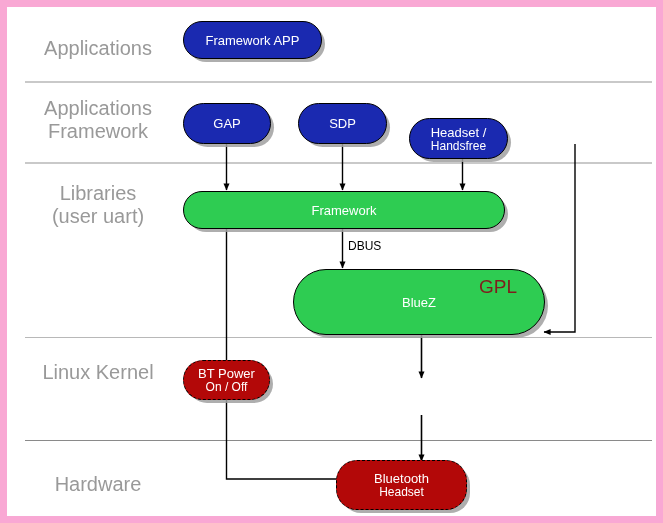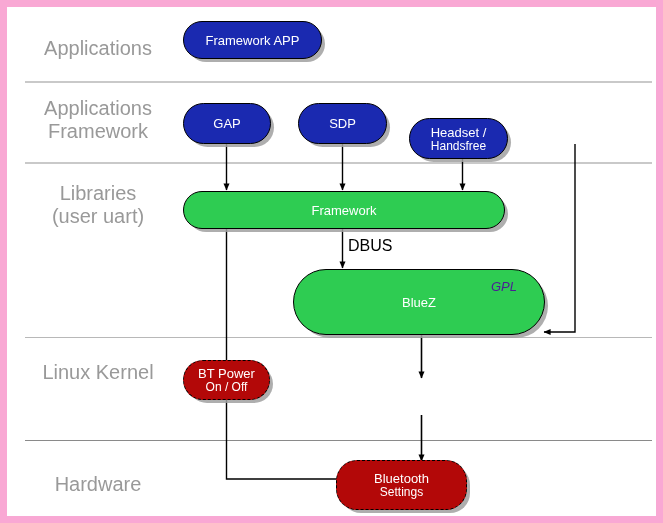--- a/index.html
+++ b/index.html
@@ -82,29 +82,28 @@
   }
   .node.red {
     background: #b30808;
     border-style: dashed;
   }
   .node.green .title {
     color: #ffffff;
   }
   .corner-tag {
     position: absolute;
-    color: #4c1d95;
-    font-size: 13px;
+    color: #7f1d1d;
+    font-size: 19px;
     line-height: 15px;
-    font-style: italic;
   }
   .edge-label {
     position: absolute;
     color: #000000;
-    font-size: 16px;
+    font-size: 12px;
     line-height: 14px;
     z-index: 6;
   }
 </style>
 </head>
 <body>
 
 <div id="diagram">
 
   <div class="divider" style="left:18px; top:74px; width:627px;"></div>
@@ -177,18 +176,18 @@
   </div>
 
   <div class="node red" style="left:176px; top:353px; width:87px; height:40px; border-radius:20px;">
     <span class="title">BT Power</span>
     <span class="sub">On / Off</span>
   </div>
 
 
   <div class="node red" style="left:329px; top:453px; width:131px; height:50px; border-radius:21px;">
     <span class="title">Bluetooth</span>
-    <span class="sub">Settings</span>
+    <span class="sub">Headset</span>
   </div>
 
   <div class="edge-label" style="left:341px; top:232px;">DBUS</div>
 
 </div>
 
 </body></html>

